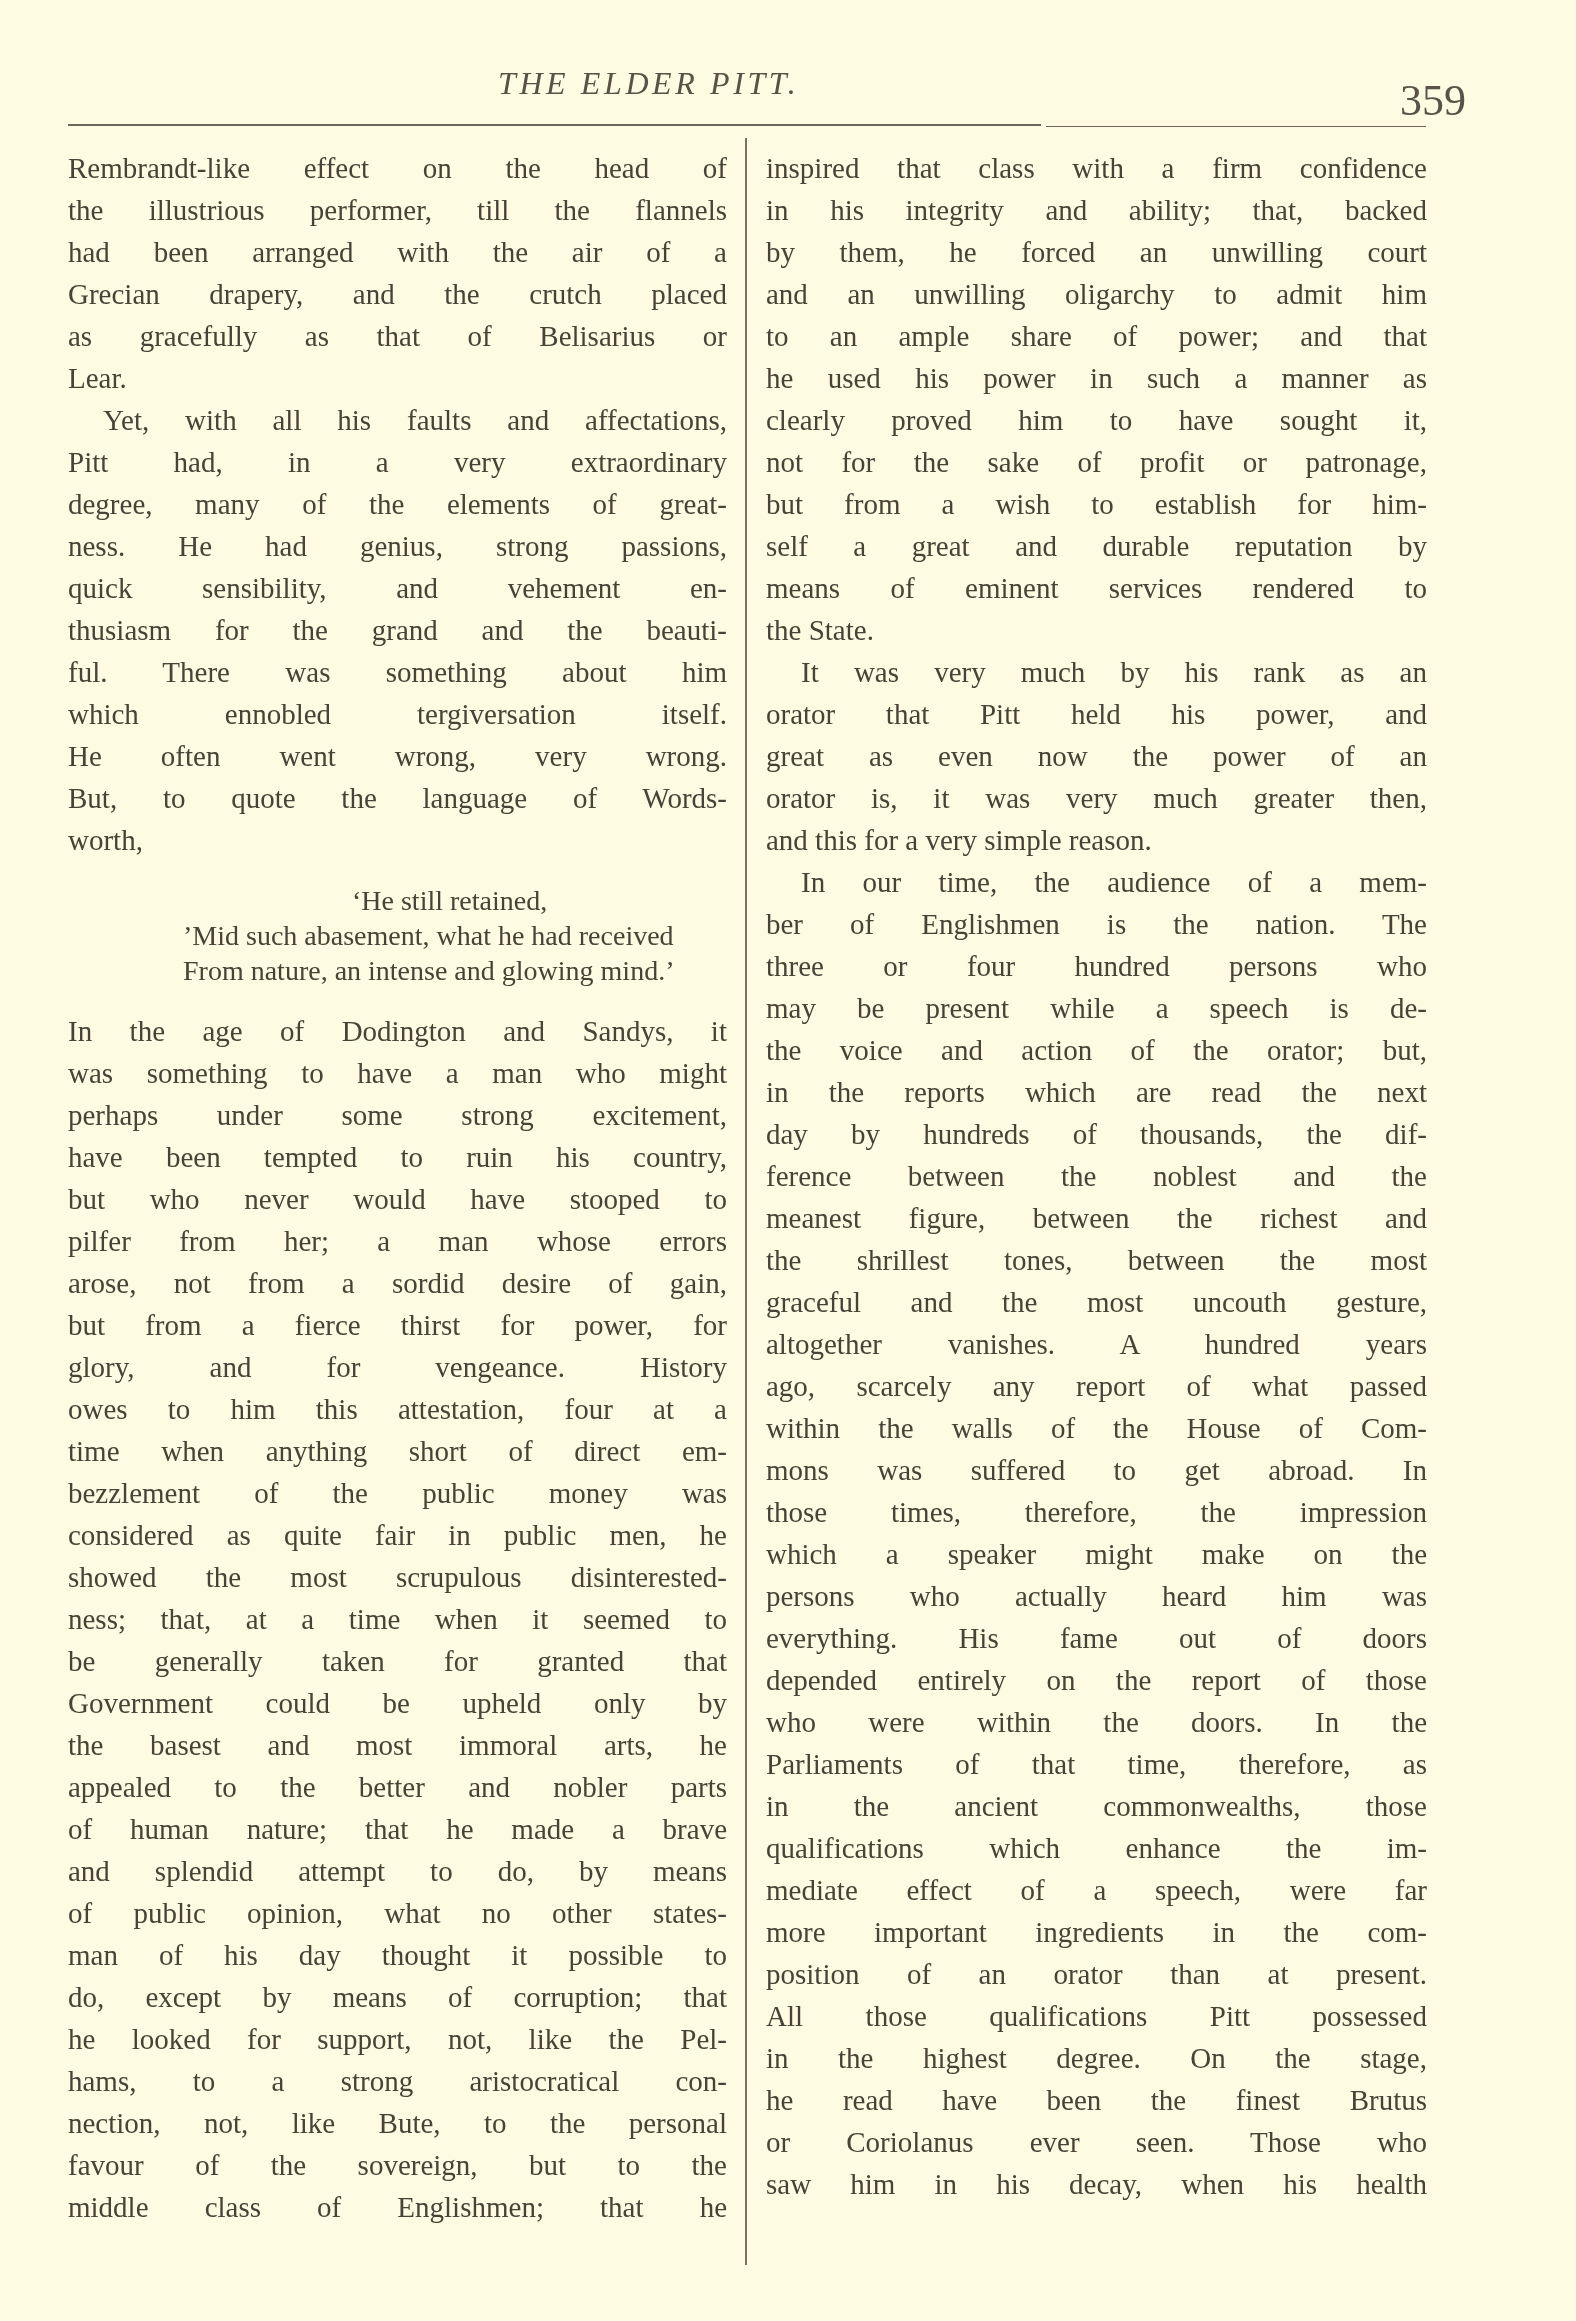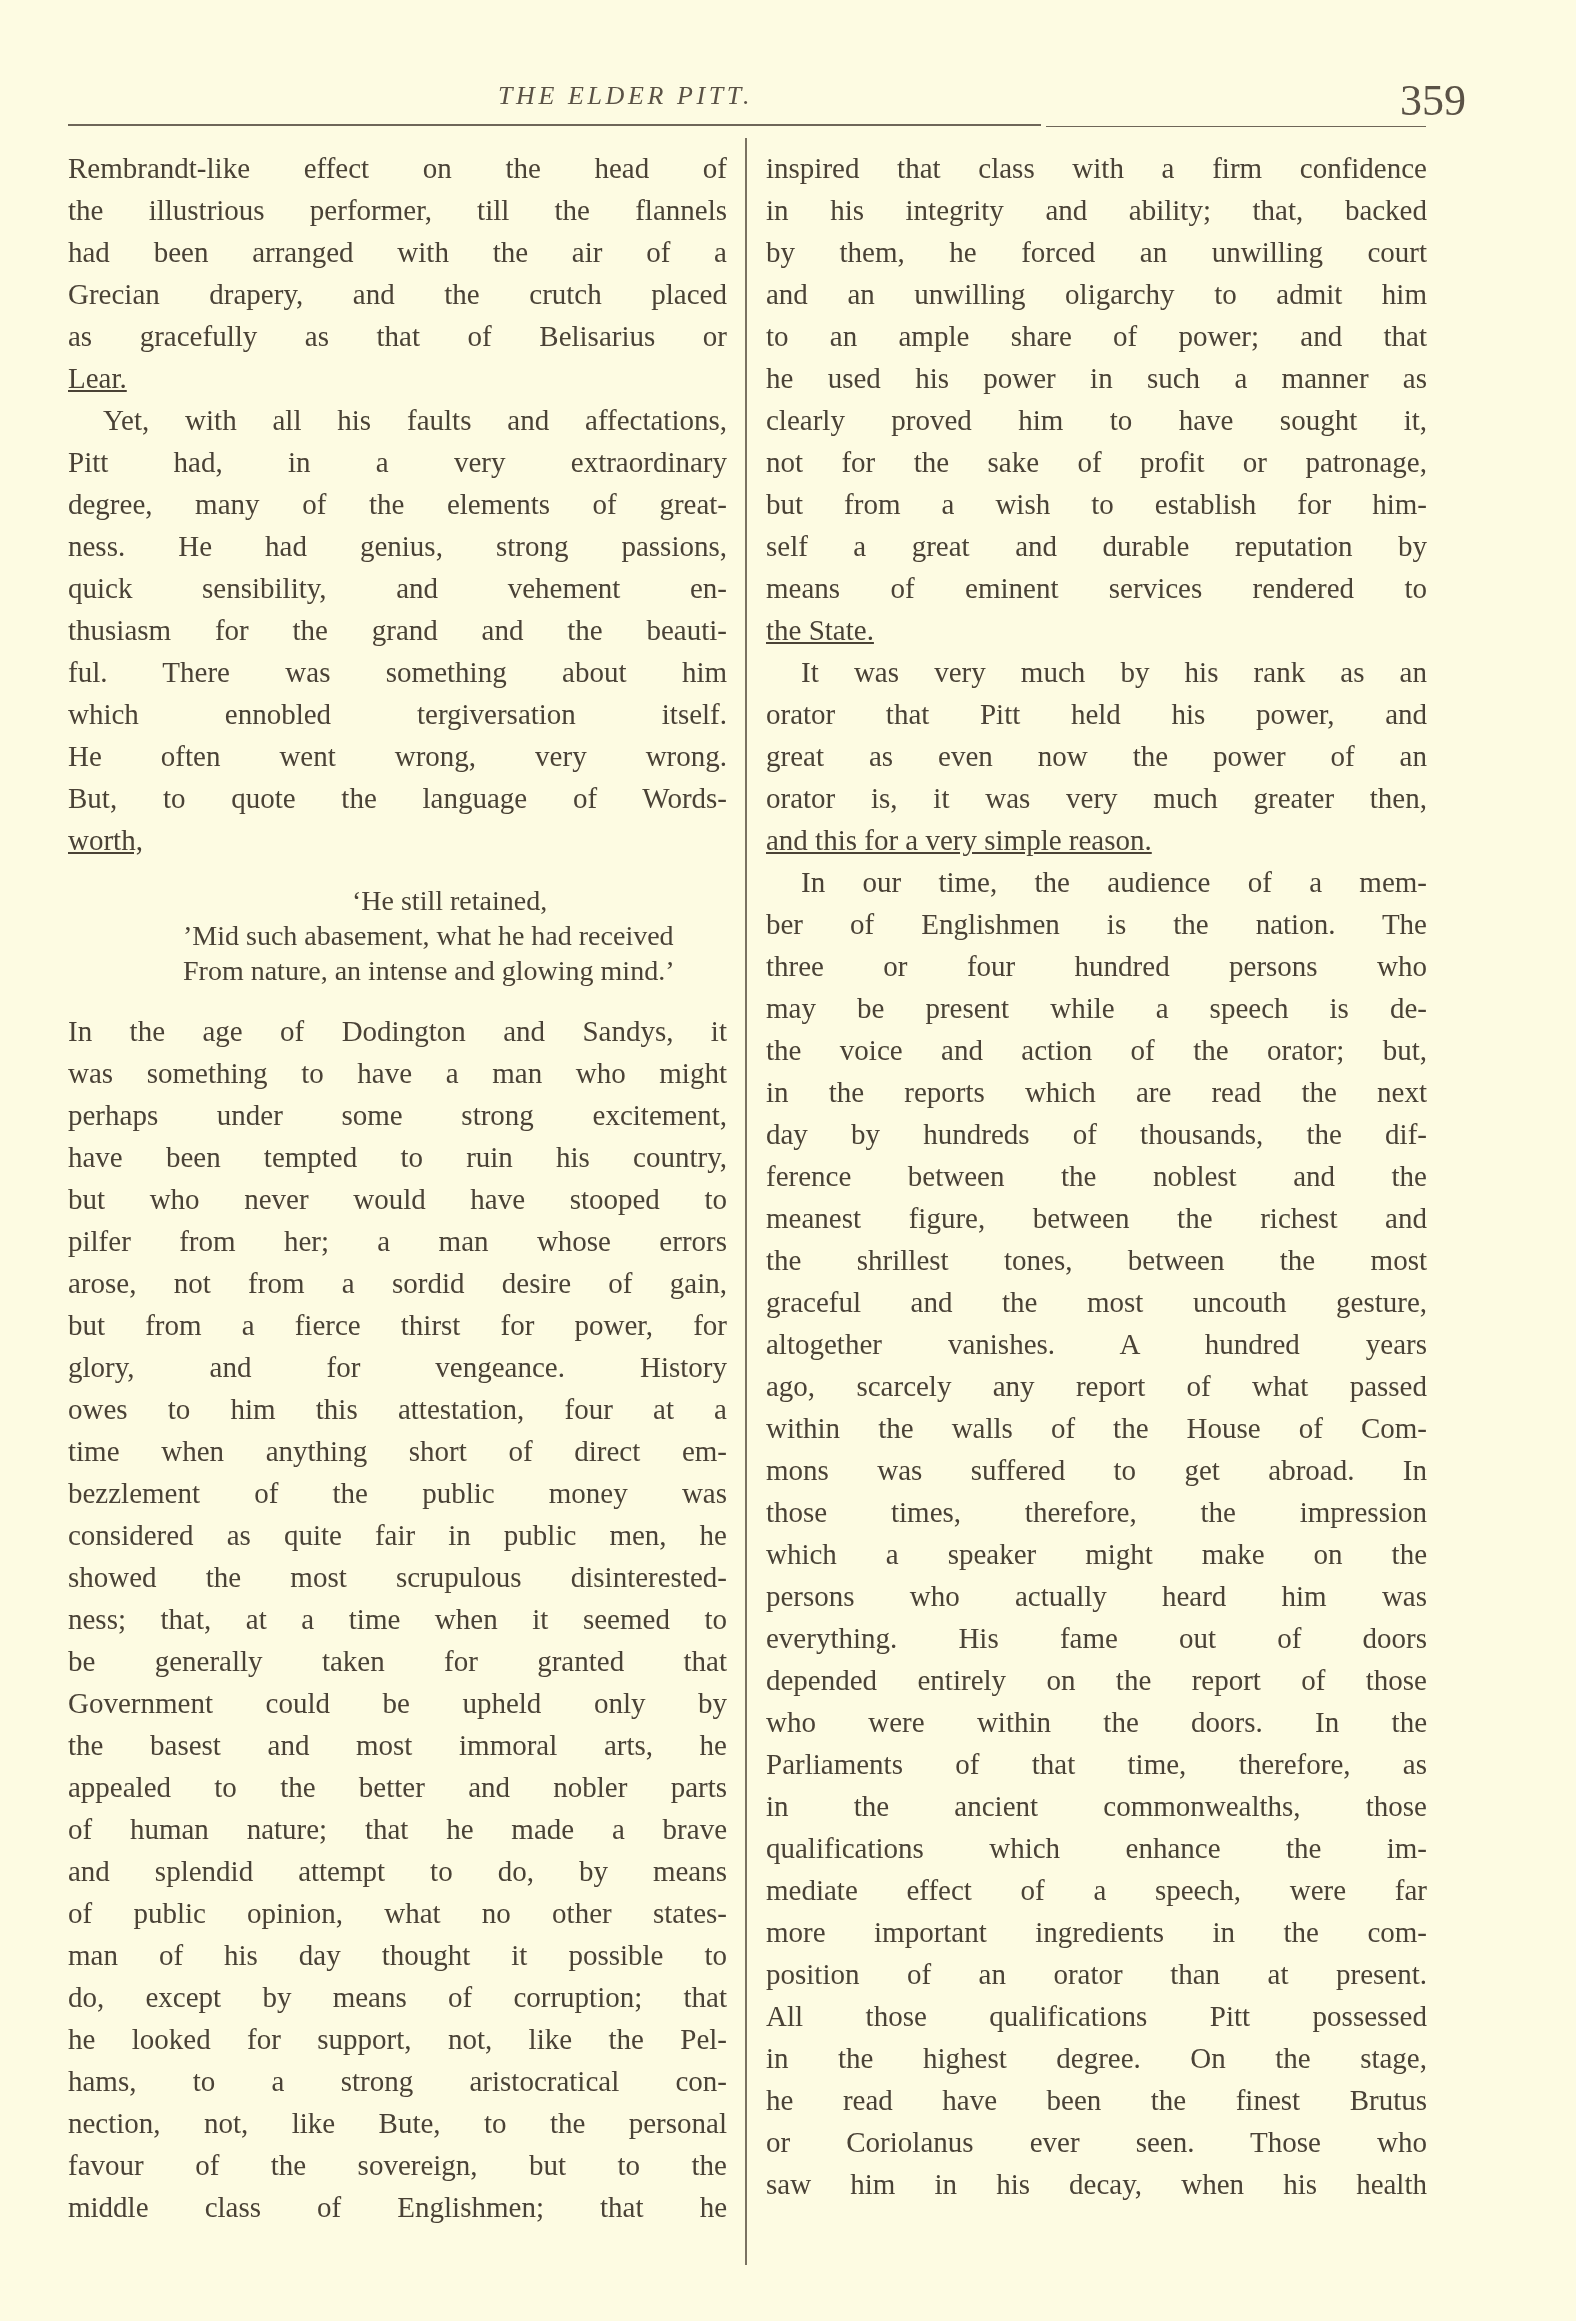--- a/index.html
+++ b/index.html
@@ -18,24 +18,24 @@
     .running-head {
       position: absolute;
       left: 0;
       top: 64px;
       width: 1576px;
       height: 45px;
     }
     .running-title {
       position: absolute;
       left: 498px;
-      top: 17px;
+      top: 1px;
       width: 455px;
       font-style: italic;
-      font-size: 26px;
+      font-size: 32px;
       letter-spacing: 3.6px;
       color: #5a5246;
       white-space: nowrap;
     }
     .page-number {
       position: absolute;
       left: 1400px;
       top: 11px;
       font-size: 44px;
       color: #5a5246;
@@ -66,21 +66,21 @@
     .column.left { left: 68px; width: 659px; }
     .column.right { left: 766px; width: 661px; }
     .line {
       display: block;
       height: 42px;
       white-space: nowrap;
       text-align: justify;
       text-align-last: justify;
       overflow: hidden;
     }
-    .line.last { text-align-last: left; text-decoration: underline; }
+    .line.last { text-align-last: left; }
     .line.indent { padding-left: 35px; }
     .quote {
       font-size: 28px;
       line-height: 35px;
       padding-top: 22px;
       padding-bottom: 22px;
     }
     .quote .qline {
       display: block;
       white-space: nowrap;

